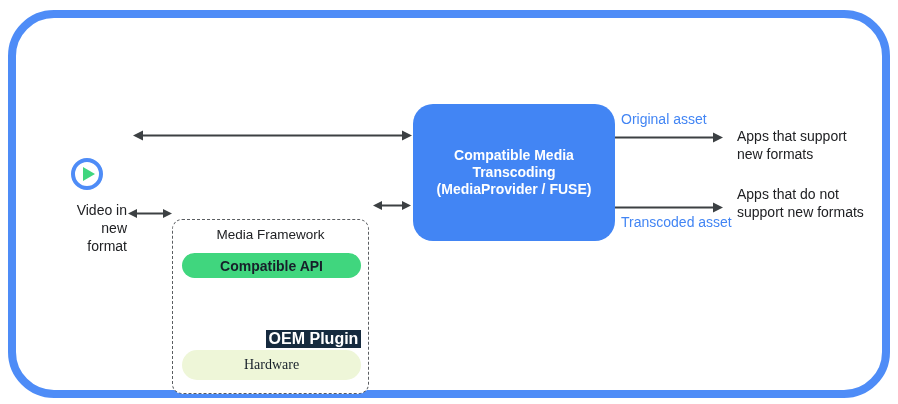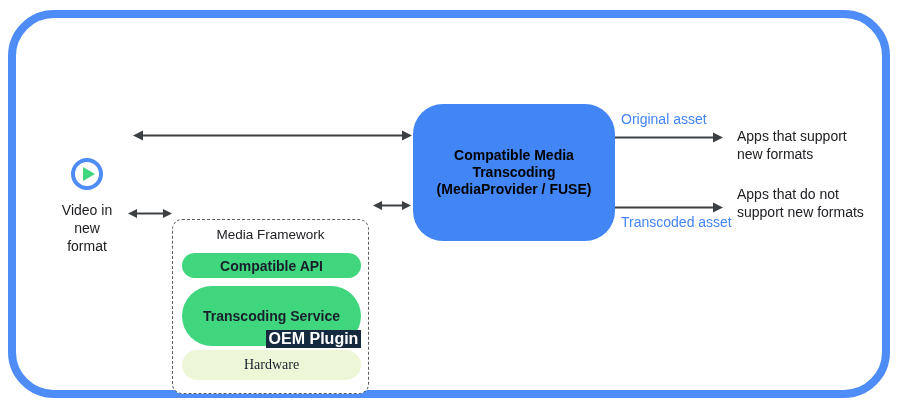--- a/index.html
+++ b/index.html
@@ -41,21 +41,21 @@
     left: 8px; top: 5px;
     width: 0; height: 0;
     border-left: 12px solid var(--pill-green, #40d67e);
     border-top: 7px solid transparent;
     border-bottom: 7px solid transparent;
   }
   .video-label {
     position: absolute;
     left: 47px; top: 201px;
     width: 80px;
-    text-align: center;
+    text-align: right;
     font-size: 14px;
     line-height: 18px;
     white-space: pre-line;
   }
   .mf {
     position: absolute;
     left: 172px; top: 175px;
     width: 197px; height: 175px;
     border: 1.5px dashed #5a5d61;
     border-radius: 10px;
@@ -82,23 +82,23 @@
   .pill.api      { top: 33px;  height: 25px; border-radius: 13px; background: var(--pill-green, #40d67e); }
   .pill.service  { top: 66px;  height: 60px; border-radius: 30px; background: var(--pill-green, #40d67e); }
   .pill.oem      { left: 93px; top: 110px; width: 95px; height: 18px; border-radius: 0;
                    background: var(--oem-navy, #152a3e); color: #fff; font-size: 16px; }
   .pill.hardware { top: 130px; height: 30px; border-radius: 15px;
                    background: var(--hardware-pale, #eef6d8); font-weight: normal; font-family: Liberation Serif, serif; }
   .blue-box {
     position: absolute;
     left: 413px; top: 104px;
     width: 202px; height: 137px;
-    border-radius: 30px;
+    border-radius: 20px;
     background: var(--box-blue, #4285f4);
-    color: #000000;
+    color: #ffffff;
     display: flex;
     flex-direction: column;
     align-items: center;
     justify-content: center;
     font-weight: bold;
     font-size: 14px;
     line-height: 17px;
     text-align: center;
   }
   .flow-label {
@@ -155,21 +155,20 @@
   <div class="play">
     <span class="tri"></span>
   </div>
   <div class="video-label">Video in
 new
 format</div>
 
   <div class="mf">
     <div class="mf-title">Media Framework</div>
     <div class="pill api">Compatible API</div>
-    <div class="pill service">Transcoding Service</div>
     <div class="pill oem">OEM Plugin</div>
     <div class="pill hardware">Hardware</div>
   </div>
 
   <div class="blue-box">
     <div>Compatible Media</div>
     <div>Transcoding</div>
     <div>(MediaProvider / FUSE)</div>
   </div>
 

